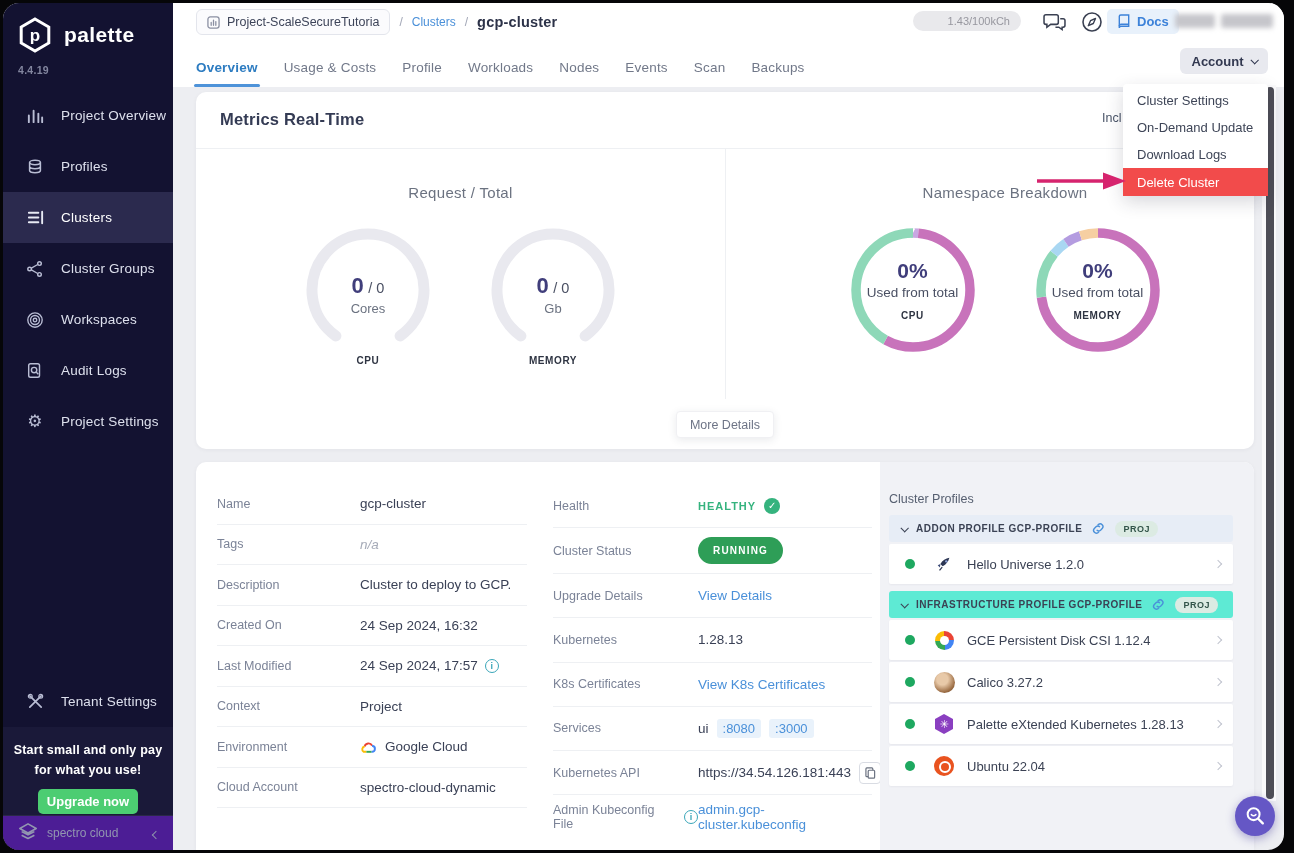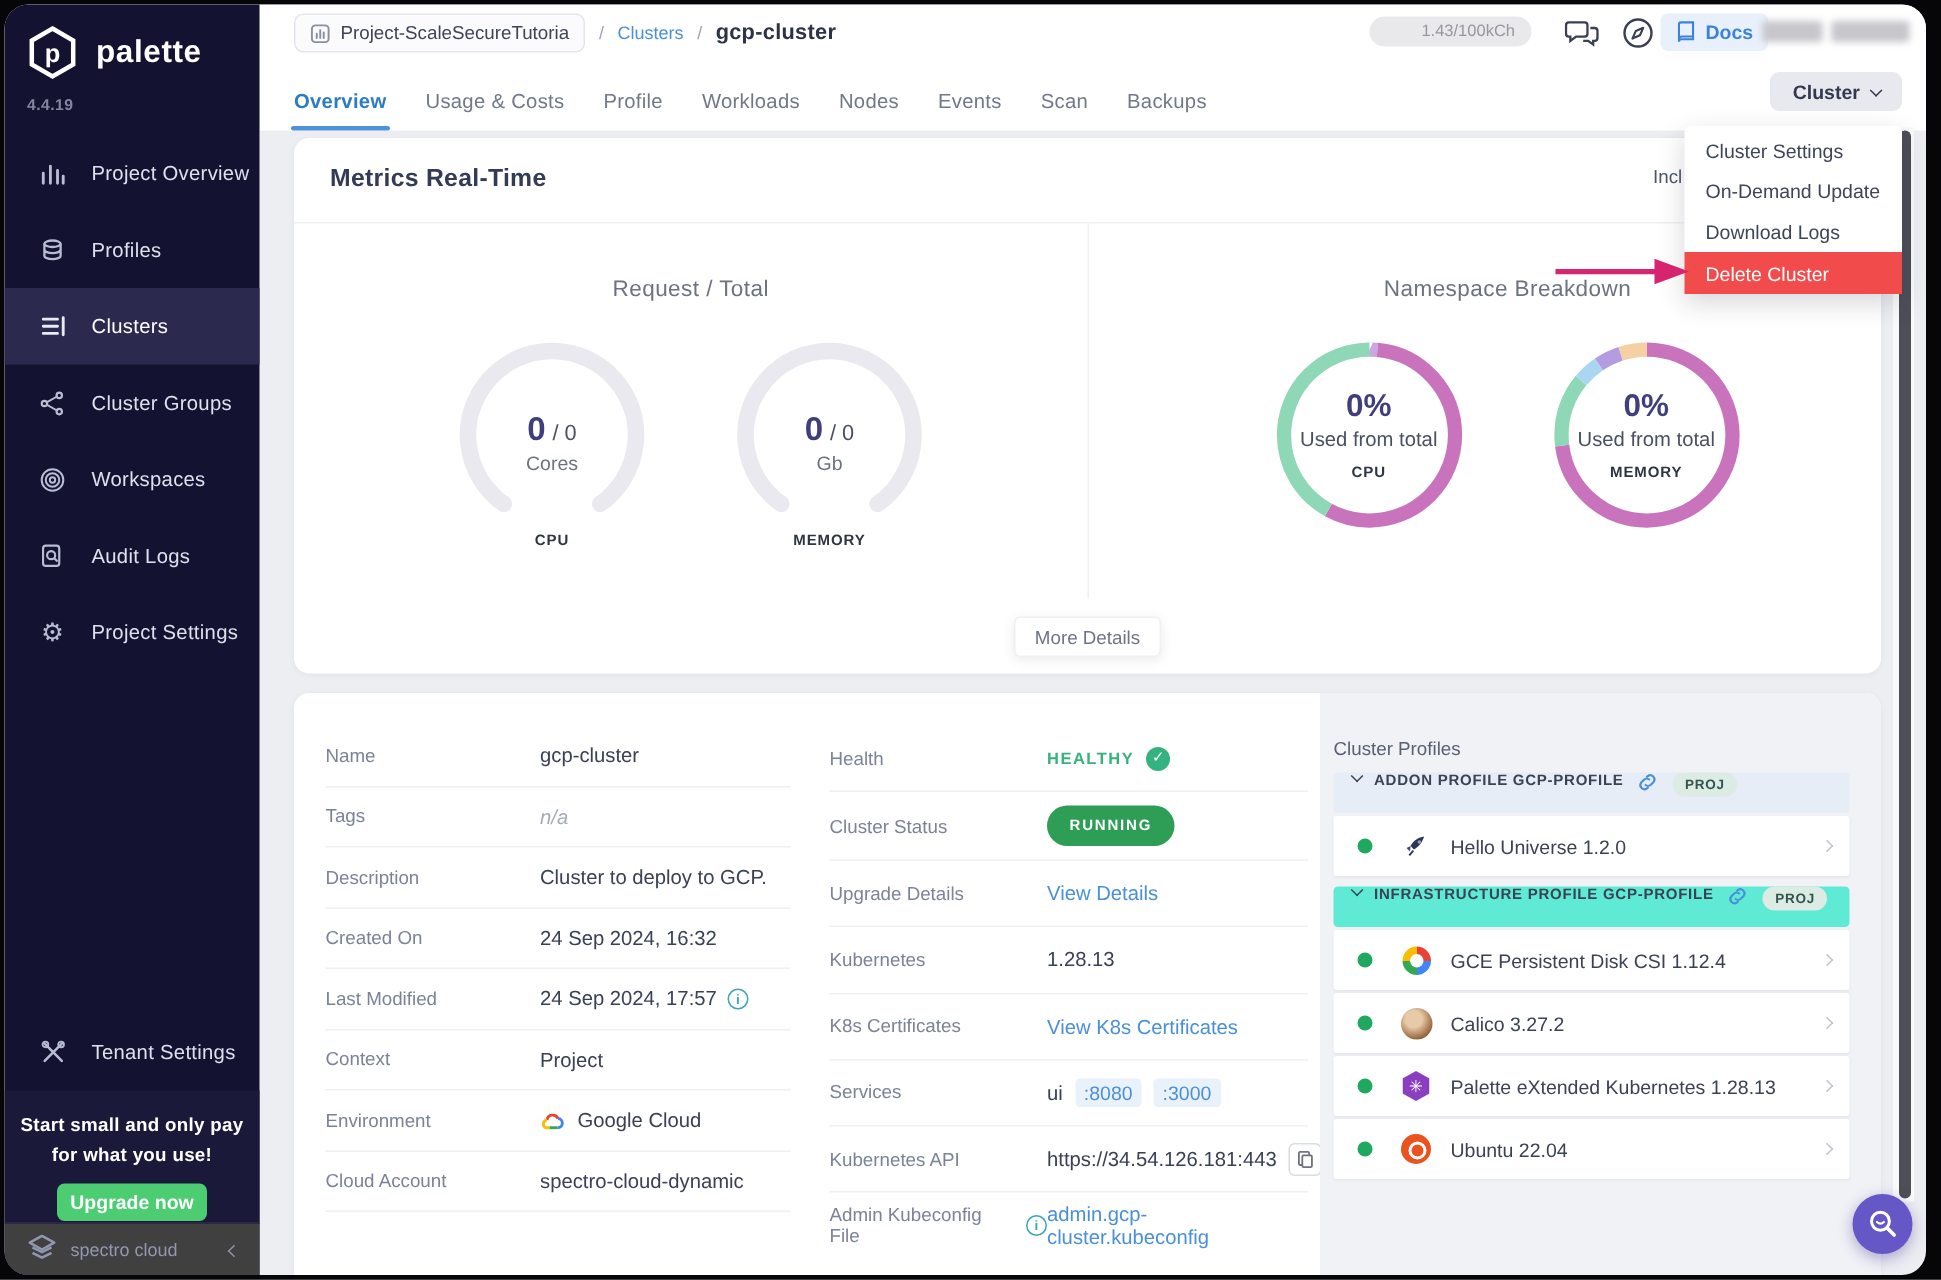--- a/index.html
+++ b/index.html
@@ -12,21 +12,21 @@
   .brand-text { color:#fff; font-size:21px; font-weight:bold; letter-spacing:.4px; }
   .version { color:#83869f; font-size:10.5px; font-weight:bold; padding:10px 0 0 15px; letter-spacing:.3px; }
   .nav { position:absolute; top:87px; left:0; width:100%; }
   .nav-item { display:flex; align-items:center; height:51px; padding-left:21px; gap:15px; color:#dde0ed; font-size:13.5px; font-weight:500; cursor:pointer; letter-spacing:.2px; }
   .nav-item.active { background:#2b2a4e; color:#fff; }
   .nav-icon { width:22px; display:flex; justify-content:center; color:#b9bdd4; }
   .tenant { position:absolute; top:673px; left:0; width:100%; }
   .promo { position:absolute; top:724px; left:0; width:100%; height:88px; background:#1a1939; text-align:center; padding-top:13px; }
   .promo-line { color:#fff; font-size:12.5px; font-weight:bold; line-height:20px; letter-spacing:.2px; }
   .upgrade-btn { margin-top:9px; width:100px; height:25px; background:#4ccd72; border:none; border-radius:5px; color:#fff; font-size:13px; font-weight:600; cursor:pointer; font-family:inherit; }
-  .side-footer { position:absolute; bottom:0; left:0; width:100%; height:35px; border-top:1px solid #2a2948; display:flex; align-items:center; padding:0 14px; gap:8px; background:#404040; }
+  .side-footer { position:absolute; bottom:0; left:0; width:100%; height:35px; border-top:1px solid #2a2948; display:flex; align-items:center; padding:0 14px; gap:8px; background:#4c1d95; }
   .side-footer-text { color:#9297b0; font-size:12px; flex:1; }
   .collapse { color:#8d92ac; font-size:16px; cursor:pointer; line-height:1; }
 
   
   .header { position:absolute; left:170px; right:0; top:0; height:84px; background:#fff; z-index:5; }
   .crumb-row { position:absolute; left:23px; top:6px; height:26px; display:flex; align-items:center; }
   .crumb-chip { display:flex; align-items:center; gap:7px; height:26px; padding:0 10px; border:1px solid #e3e5ec; background:#fbfbfd; border-radius:6px; font-size:12.5px; color:#3d4459; cursor:pointer; }
   .crumb-sep { color:#a0a5b5; font-size:12px; margin:0 9px; }
   .crumb-link { color:#4a90d9; font-size:12px; cursor:pointer; }
   .crumb-current { color:#2c3248; font-size:14.5px; font-weight:600; letter-spacing:.2px; }
@@ -86,21 +86,21 @@
   .running-pill { background:#2e9e57; color:#fff; font-size:10px; font-weight:bold; letter-spacing:1.2px; padding:8px 15px; border-radius:16px; }
   .link { color:#4a90d9; cursor:pointer; }
   .port-chip { background:#e9f2fb; color:#4a90d9; border-radius:3px; padding:2px 6px; font-size:13px; cursor:pointer; }
   .copy-btn { width:22px; height:22px; border:1px solid #d9dce3; border-radius:4px; background:#fff; display:flex; align-items:center; justify-content:center; cursor:pointer; }
   .info-i { width:14px; height:14px; border-radius:50%; border:1.3px solid #3aa6b9; color:#3aa6b9; font-size:9px; display:inline-flex; align-items:center; justify-content:center; font-weight:bold; flex-shrink:0; }
 
   
   .col3 { position:absolute; left:684px; top:0; bottom:0; right:0; background:#f1f2f6; padding:30px 0 0 9px; }
   .profiles-title { font-size:12.5px; color:#576071; margin-bottom:9px; }
   .pgroup { width:344px; }
-  .pgroup-header { height:27px; display:flex; align-items:flex-start; gap:9px; padding:0 12px; border-radius:3px; cursor:pointer; }
+  .pgroup-header { height:27px; display:flex; align-items:center; gap:9px; padding:0 12px; border-radius:3px; cursor:pointer; }
   .pgroup-header.addon { background:#e7edf6; }
   .pgroup-header.infra { background:#5eead4; margin-top:7px; }
   .pgroup-title { font-size:10px; font-weight:bold; color:#3b4254; letter-spacing:.5px; }
   .proj-badge { background:#dcebe3; color:#33554a; font-size:9px; font-weight:bold; padding:3px 8px; border-radius:8px; letter-spacing:.5px; }
   .prow { height:40px; background:#fff; margin-top:2px; border-radius:2px; display:flex; align-items:center; padding:0 12px 0 16px; box-shadow:0 1px 2px rgba(40,45,70,.05); cursor:pointer; }
   .pdot { width:10px; height:10px; border-radius:50%; background:#1ea860; margin-right:18px; flex-shrink:0; }
   .picon { width:22px; height:22px; margin-right:12px; display:flex; align-items:center; justify-content:center; flex-shrink:0; }
   .pname { font-size:13px; color:#3b4254; flex:1; }
   .prow .chev { color:#c0c4ce; }
   .gce-icon { width:19px; height:19px; border-radius:50%; background:conic-gradient(#ea4335 0 25%,#4285f4 25% 50%,#34a853 50% 75%,#fbbc05 75% 100%); position:relative; }
@@ -290,21 +290,21 @@
         </span>
       <span class="tab">
           <span>Scan</span>
         </span>
       <span class="tab">
           <span>Backups</span>
         </span>
     </div>
 
     <button class="settings-btn">
-      <span>Cluster</span>
+      <span>Account</span>
       <span class="chev down"></span>
     </button>
   </div>
 
   <div class="metrics-card">
     <div class="metrics-title">Metrics Real-Time</div>
     <div class="metrics-divider"></div>
     <div class="metrics-vdivider"></div>
 
     <div class="half" style="left:0;">

